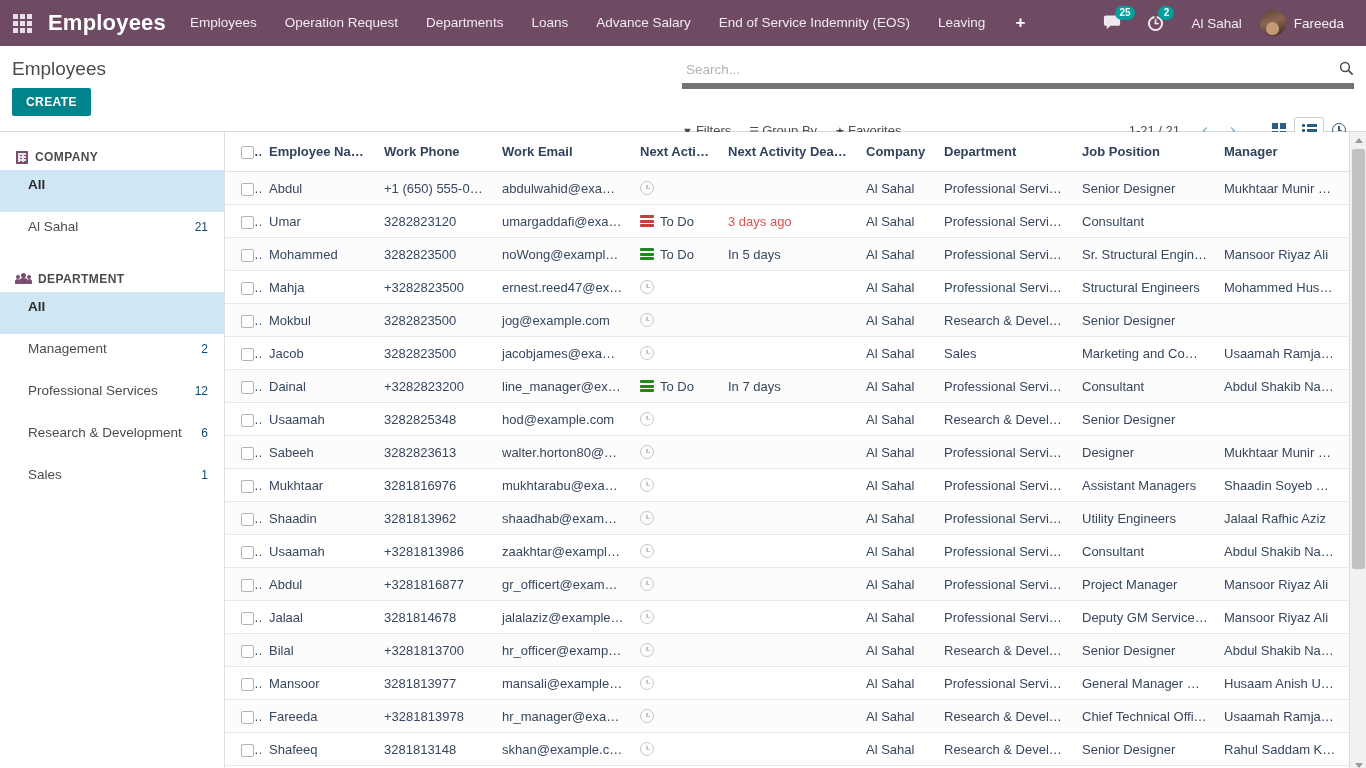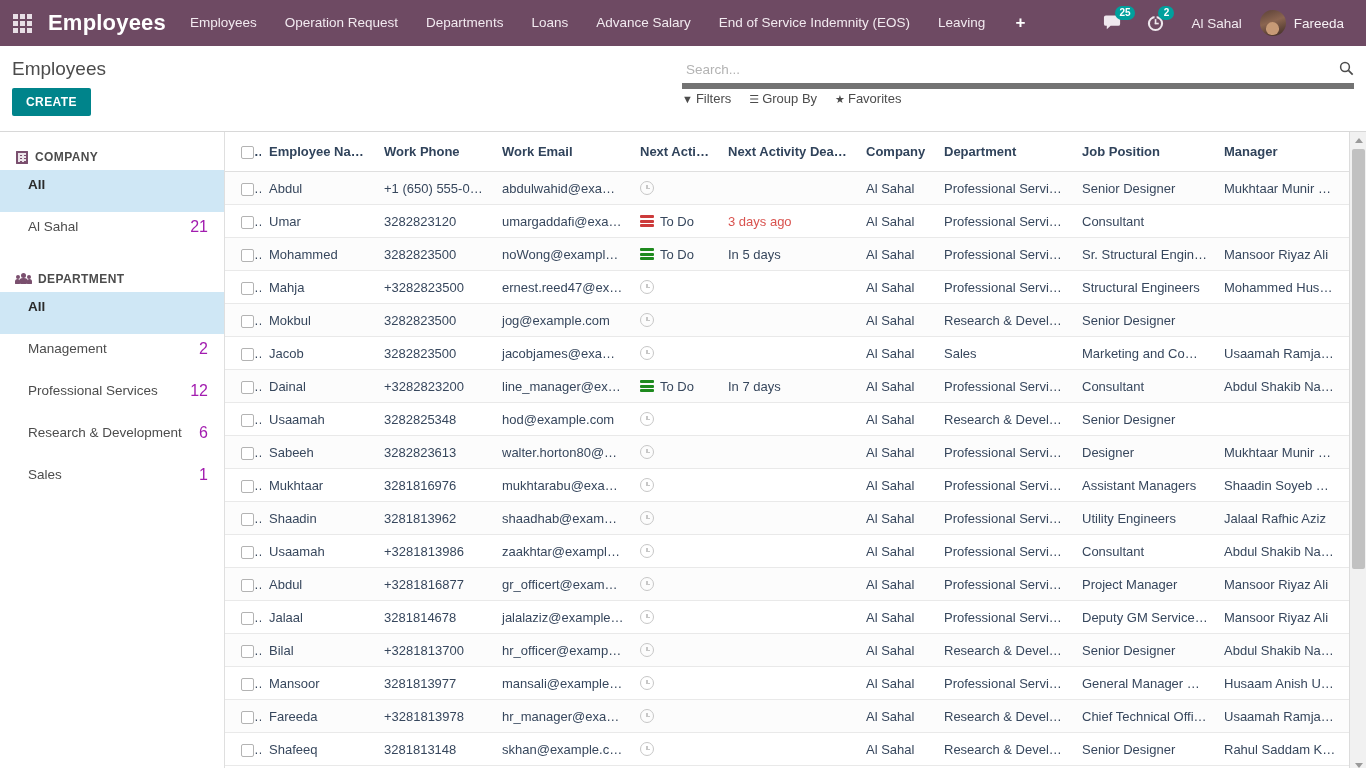--- a/index.html
+++ b/index.html
@@ -104,21 +104,21 @@
   }
   #search-input {
     flex:1; border:none; outline:none;
     font-size: 13.5px; color:#4c4c4c;
     font-family:"Liberation Sans", sans-serif;
     padding: 2px 0 3px 4px;
     background: transparent;
   }
   #search-input::placeholder { color:#b3b3b3; }
   .search-glyph { color:#4c4c4c; font-size: 15px; padding-left:6px; cursor:pointer; }
-  #cp-actions { display:flex; align-items:center; margin-top:2px; }
+  #cp-actions { display:flex; align-items:center; margin-top:28px; }
   .cp-dropdown {
     font-size: 13px; color:#4c4c4c; cursor:pointer;
     margin-right: 18px; white-space:nowrap;
   }
   .cp-dropdown .gicon { margin-right:3px; font-size:11px; }
   #pager-area { margin-left:auto; display:flex; align-items:center; gap:2px; }
   #pager-count { font-size: 13px; color:#4c4c4c; margin-right: 10px; white-space:nowrap;}
   .pager-btn {
     color:#7ba7c7; font-size: 17px; width: 26px; text-align:center; cursor:pointer;
     line-height: 20px; font-family:"DejaVu Sans", sans-serif;
@@ -179,21 +179,21 @@
   .ico-people .b2 { width:5px;height:5px; left:-1px; top:6px; border-radius:3px 3px 1px 1px; }
   .ico-people .b3 { width:5px;height:5px; left:11px; top:6px; border-radius:3px 3px 1px 1px; }
 
   .sb-item {
     display:flex; align-items:center;
     padding: 6px 16px 18px 28px;
     font-size: 13.5px; color:#4c4c4c; cursor:pointer;
     line-height: 18px;
   }
   .sb-item.active { background:#cfe7f5; font-weight:700; color:#2b2b2b; }
-  .sb-item .sb-count { margin-left:auto; font-size:16px; color:#a21caf; font-weight:400; }
+  .sb-item .sb-count { margin-left:auto; font-size:12px; color:#0c4a6e; font-weight:400; }
   .sb-gap { height: 14px; }
 
   
   #table-wrap {
     flex:1; background:#fff; overflow:hidden; position:relative;
     display:flex;
   }
   #table-scroll { flex:1; overflow:hidden; }
   table { border-collapse: collapse; width: 1126px; table-layout: fixed; }
   thead th {
@@ -336,20 +336,45 @@
         <div class="cp-dropdown">
           <span class="gicon">▼</span><span>Filters</span>
         </div>
         <div class="cp-dropdown">
           <span class="gicon">☰</span><span>Group By</span>
         </div>
         <div class="cp-dropdown">
           <span class="gicon">★</span><span>Favorites</span>
         </div>
 
+        <div id="pager-area">
+          <span id="pager-count">1-21 / 21</span>
+          <span class="pager-btn">‹</span>
+          <span class="pager-btn">›</span>
+          <div id="view-switcher">
+            <div class="vbtn">
+              <span class="kanban-ico">
+                  <i></i>
+                  <i></i>
+                  <i></i>
+                  <i></i>
+                </span>
+            </div>
+            <div class="vbtn active">
+              <span class="list-ico">
+                  <i></i>
+                  <i></i>
+                  <i></i>
+                </span>
+            </div>
+            <div class="vbtn">
+              <span class="clock-ico"></span>
+            </div>
+          </div>
+        </div>
       </div>
     </div>
   </div>
 </div>
 
 <div id="content">
   <div id="sidebar">
       <div class="sb-section-title">
         <span class="ico-building"></span>
         <span>COMPANY</span>

